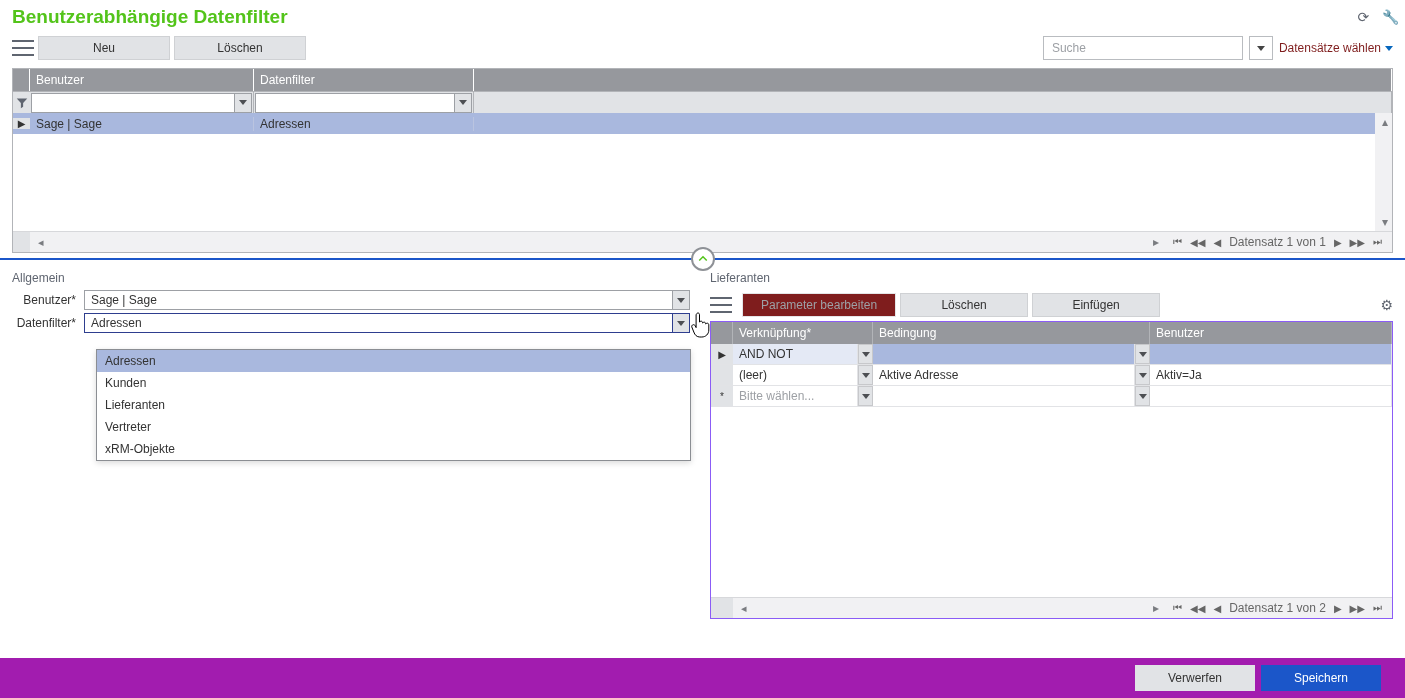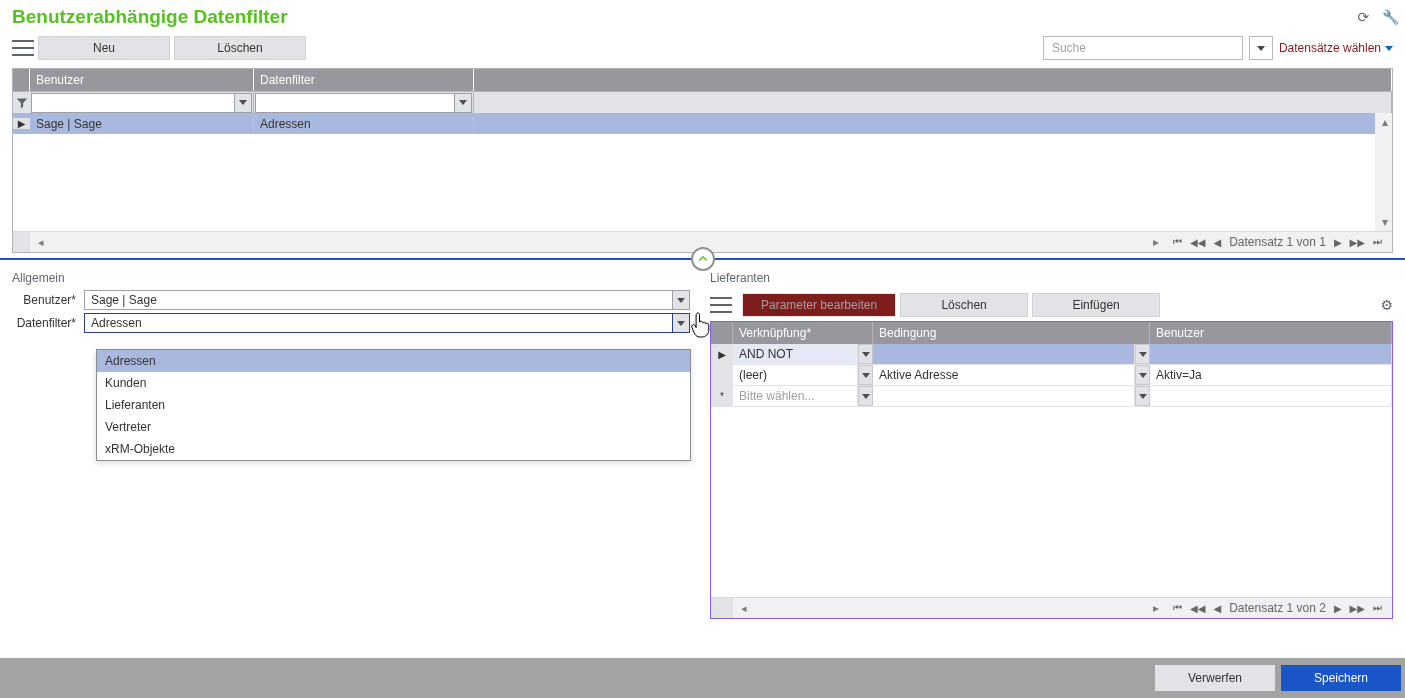--- a/index.html
+++ b/index.html
@@ -80,21 +80,21 @@
   .cg-row .mk{width:22px; background:#e1e3e6; display:flex; align-items:center; justify-content:center; color:#333; font-size:10px;}
   .cg-cell{display:flex; align-items:center; padding:0 6px; border-right:1px solid #e2e3e6;text-align:center;}
   .cg-link{width:125px;}
   .cg-dd{width:15px; background:#e1e3e6; border:1px solid #c7c8cb; display:flex; align-items:center; justify-content:center; cursor:pointer;}
   .cg-cond{width:262px;}
   .cg-param{flex:1;}
   .blue-row .cg-cell{background:#a9b8de;}
   .blue-row .cg-cond, .blue-row .cg-param{background:#a9b8de;}
   .ghost{color:#9da0a5;}
   .cg-pager{height:21px; background:#f1f1f3; display:flex; align-items:center; border-top:1px solid #d7d8db;}
-  .footer{position:absolute; bottom:0; left:0; right:0; height:40px; background:#a3a3a3; display:flex; align-items:center; justify-content:flex-end; padding:0 4px; gap:6px;}
+  .footer{position:absolute; bottom:0; left:0; right:0; height:40px; background:#a21caf; display:flex; align-items:center; justify-content:flex-end; padding:0 24px; gap:6px;}
   .btn-grey{width:120px; height:26px; background:#e1e3e6; display:flex; align-items:center; justify-content:center; color:#333; cursor:pointer;}
   .btn-blue{width:120px; height:26px; background:#1b56c9; color:#fff; display:flex; align-items:center; justify-content:center; cursor:pointer;}
   .arrow-left{font-size:11px;}
   .scroll-arrow{padding:0 4px; color:#7a7c80;}
   svg.chev{width:12px;height:12px;}
 </style>
 </head>
 <body>
 
 <div class="root">

